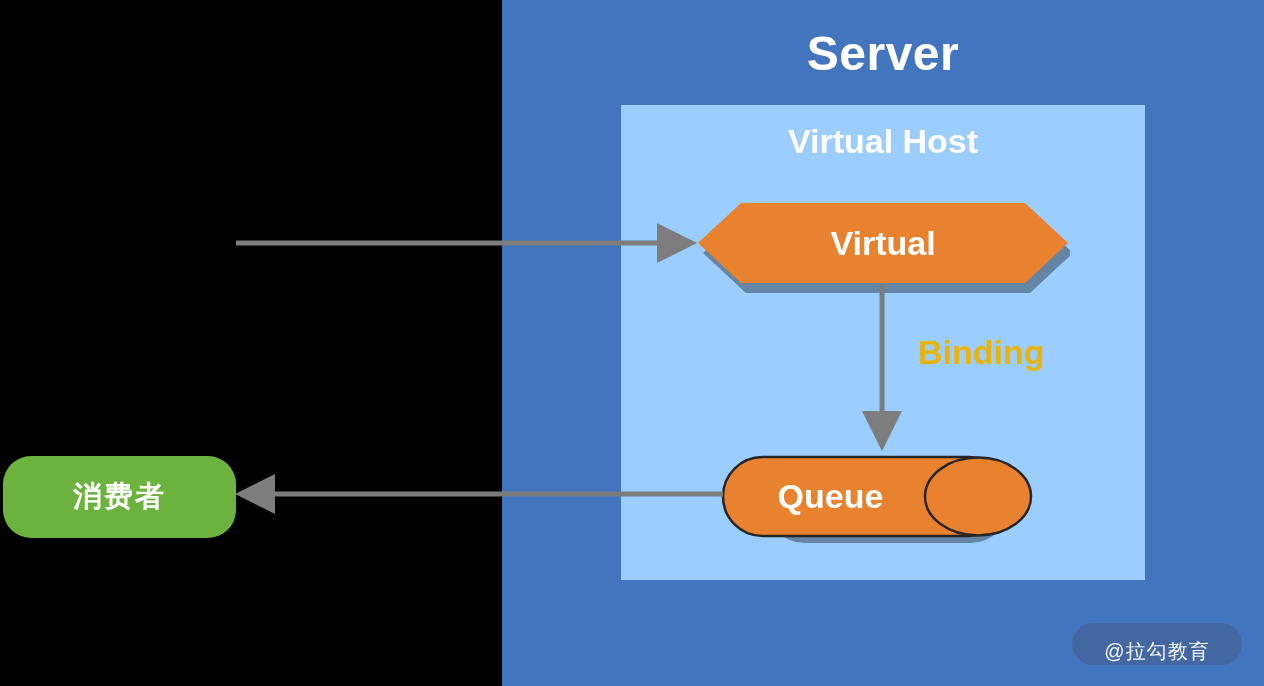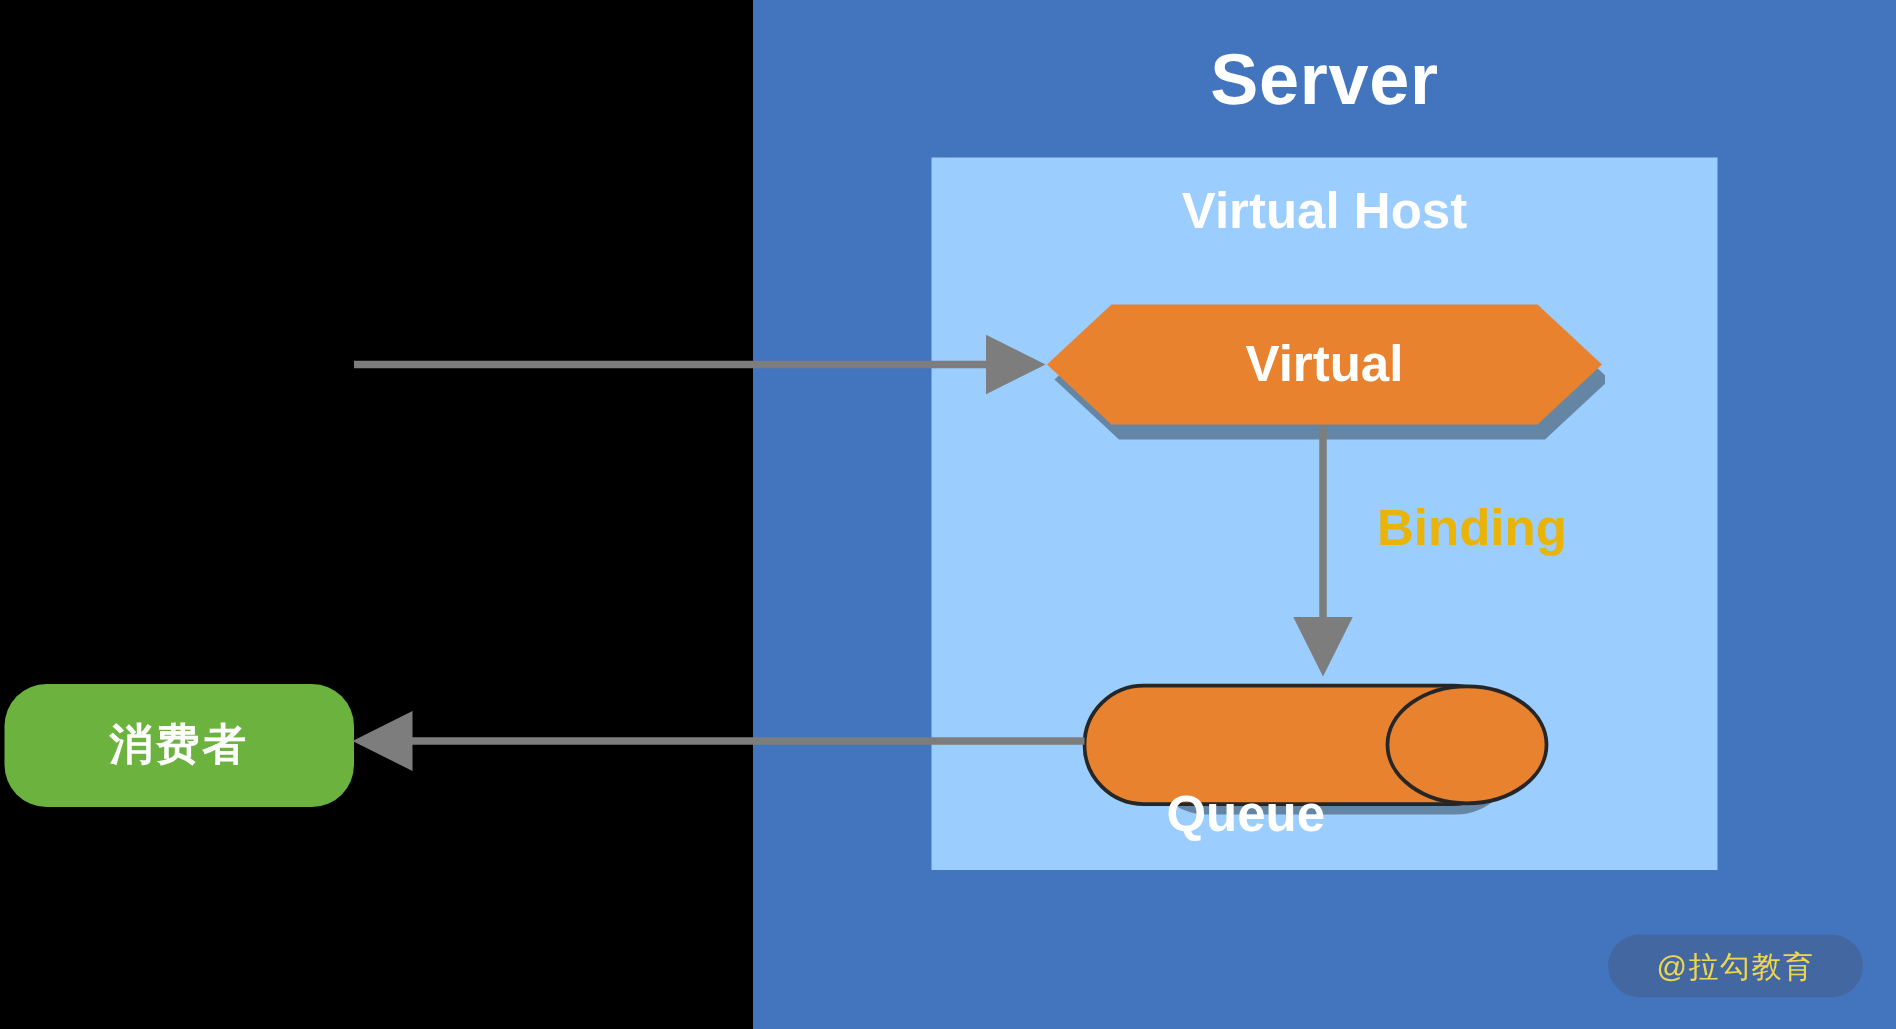--- a/index.html
+++ b/index.html
@@ -121,21 +121,20 @@
     top: 457px;
     width: 215px;
     height: 79px;
     display: flex;
     align-items: center;
     justify-content: center;
     color: #ffffff;
     font-size: 34px;
     font-weight: bold;
     pointer-events: none;
-    margin-top: 47px;
   }
 
   
   .arrow-layer {
     position: absolute;
     left: 0;
     top: 0;
     width: 1264px;
     height: 686px;
     pointer-events: none;
@@ -154,23 +153,23 @@
   
   .watermark {
     position: absolute;
     left: 1072px;
     top: 623px;
     width: 170px;
     height: 42px;
     border-radius: 21px;
     background: #44679f;
     display: flex;
-    align-items: center;
-    justify-content: center;
-    color: #fde047;
+    align-items: flex-end;
+    justify-content: center;
+    color: #ffffff;
     font-size: 20px;
     letter-spacing: 1px;
     opacity: 0.92;
   }
 </style>
 </head>
 <body>
 
 <div id="canvas">
 

